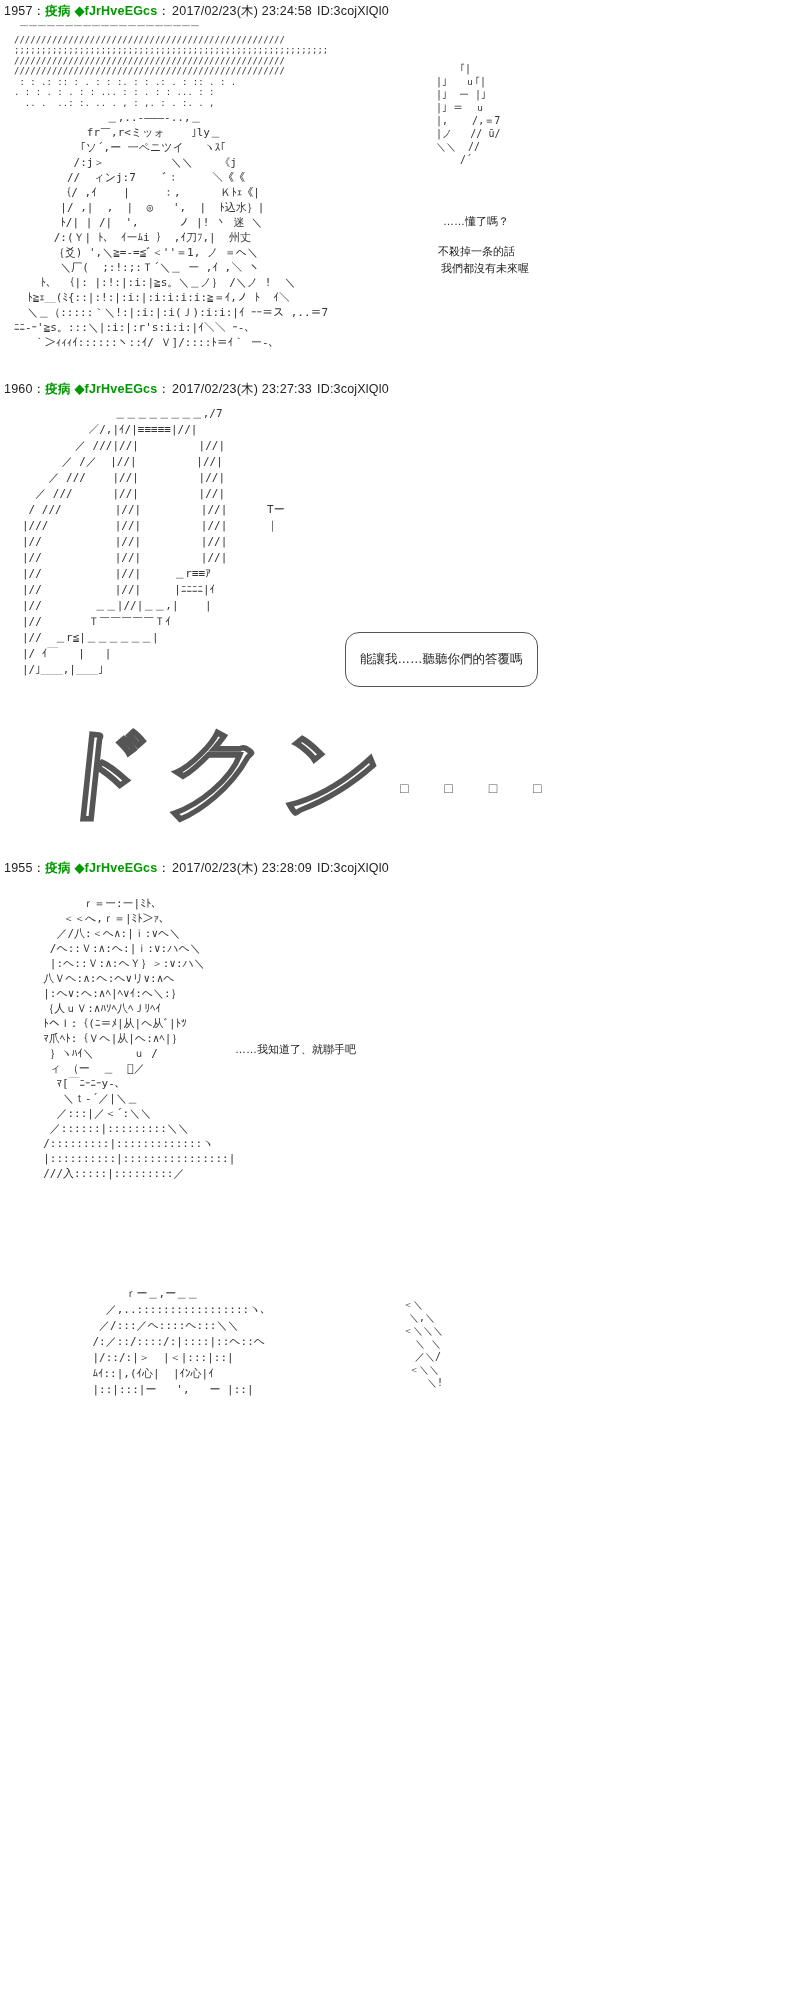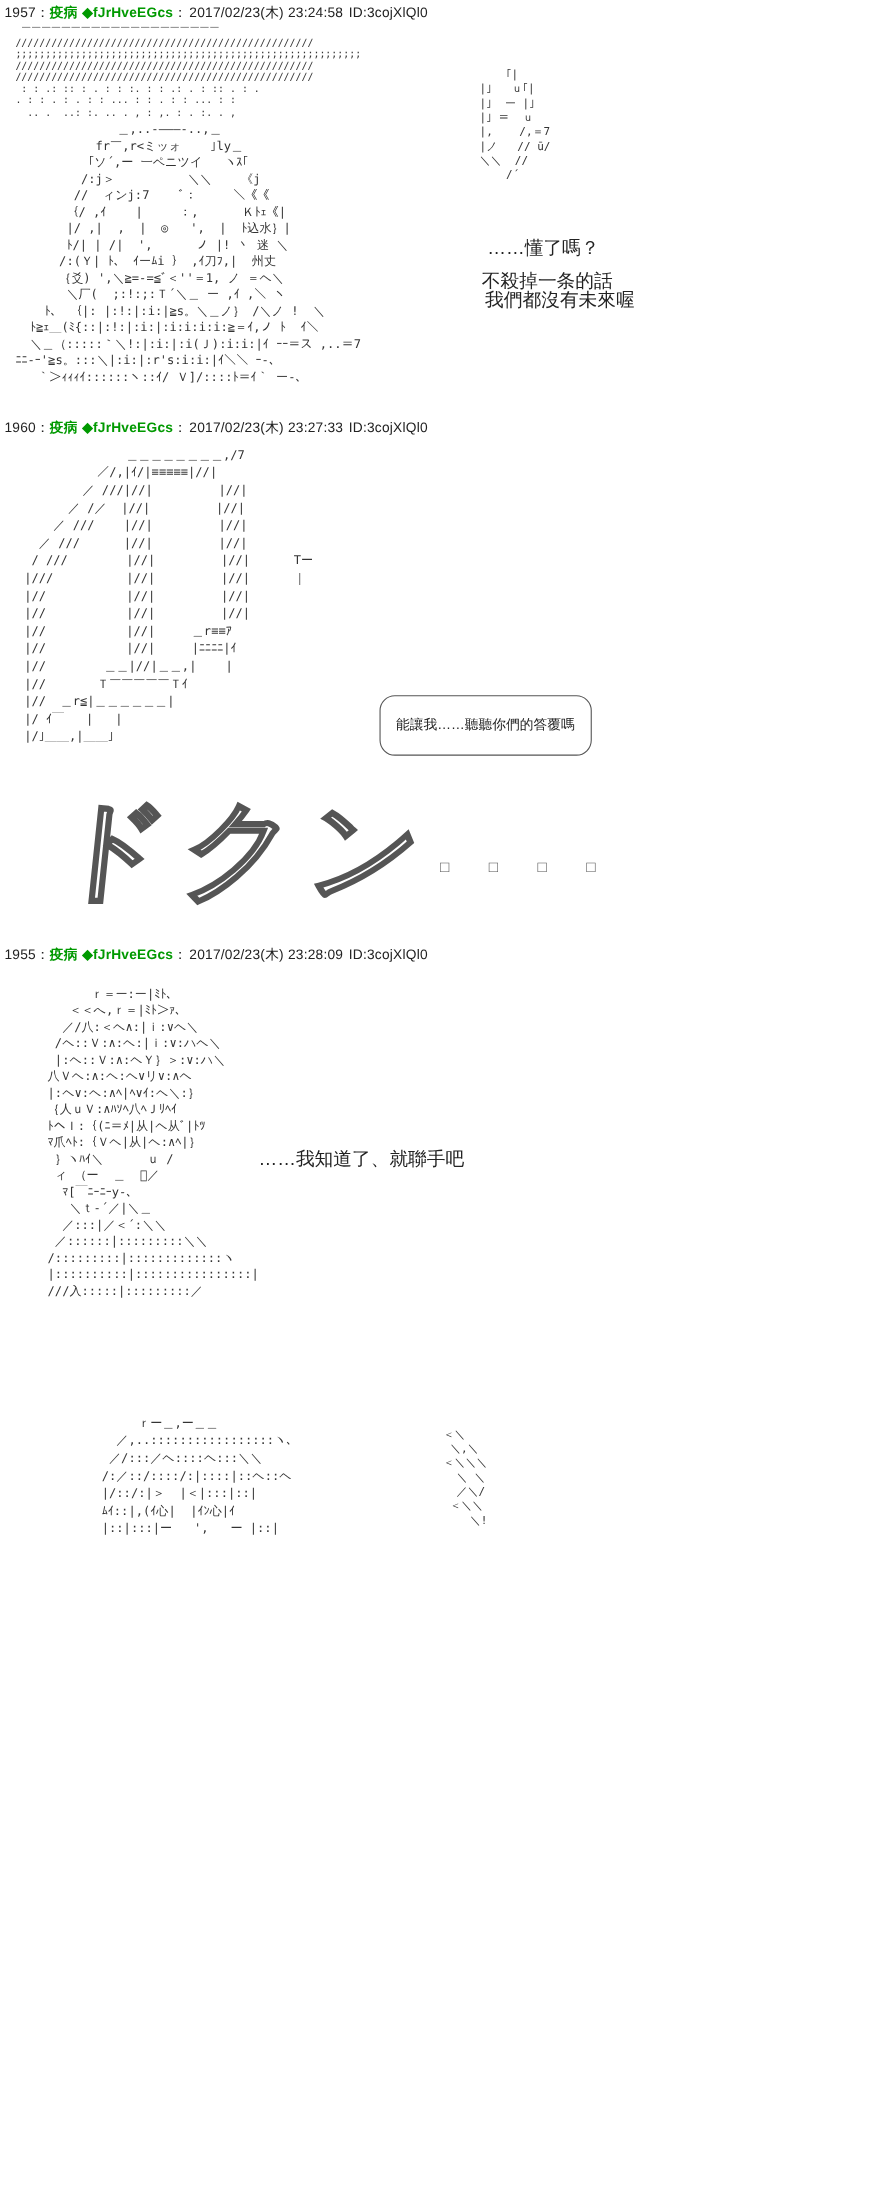--- a/index.html
+++ b/index.html
@@ -15,21 +15,21 @@
   .hdr .dt{color:#222;margin-left:2px;}
   .hdr .pid{color:#222;margin-left:5px;}
   pre.aa{
     position:absolute;margin:0;white-space:pre;color:#333;
     font-family:"DejaVu Sans Mono",monospace;
   }
   .aa-s {font-size:9px;line-height:10.5px;}
   .aa-m {font-size:10px;line-height:13px;}
   .aa-l {font-size:11px;line-height:15px;}
   .aa-xl{font-size:11px;line-height:16px;}
-  .dlg{position:absolute;font-size:17px;color:#222;white-space:nowrap;}
+  .dlg{position:absolute;font-size:11px;color:#222;white-space:nowrap;}
   .bubble{
     position:absolute;border:1.5px solid #555;border-radius:14px;
     padding:18px 14px;font-size:12.5px;color:#222;white-space:nowrap;background:#fff;
   }
   .sfx{
     position:absolute;font-size:100px;font-weight:bold;white-space:nowrap;
     font-family:"DejaVu Sans",sans-serif;
     color:#999;-webkit-text-fill-color:transparent;-webkit-text-stroke:2.5px #555;
     letter-spacing:12px;transform:skewX(-6deg);
   }

